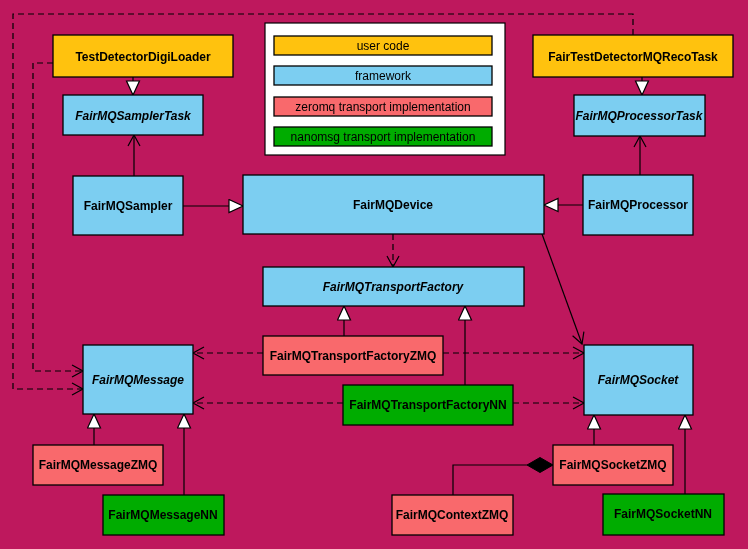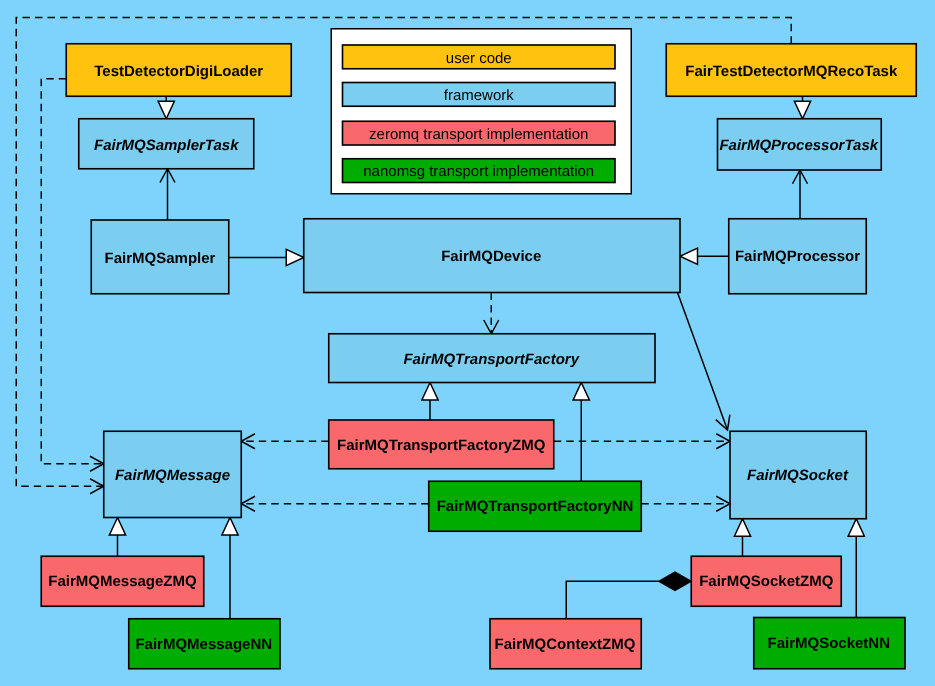--- a/index.html
+++ b/index.html
@@ -1,16 +1,16 @@
 <!DOCTYPE html>
 <html><head>
 <meta charset="utf-8">
 <style>
   html,body{margin:0;padding:0;background:#ffffff;}
-  .stage{width:748px;height:549px;position:relative;background:#7dd3fc;overflow:hidden;
+  .stage{width:748px;height:549px;position:relative;background:#be185d;overflow:hidden;
          font-family:"Liberation Sans", sans-serif;}
   svg{display:block;}
   .node-rect{stroke:#000000;stroke-width:1.3;}
   .node-label{font-family:"Liberation Sans", sans-serif;font-size:12px;font-weight:bold;fill:#000000;}
   .abstract .node-label{font-style:italic;}
   .legend-box{fill:#ffffff;stroke:#000000;stroke-width:1.2;}
   .legend-label{font-family:"Liberation Sans", sans-serif;font-size:12px;fill:#000000;}
   .edge{stroke:#000000;stroke-width:1.2;fill:none;}
   .edge.dashed{stroke-dasharray:6 4;}
 </style>

